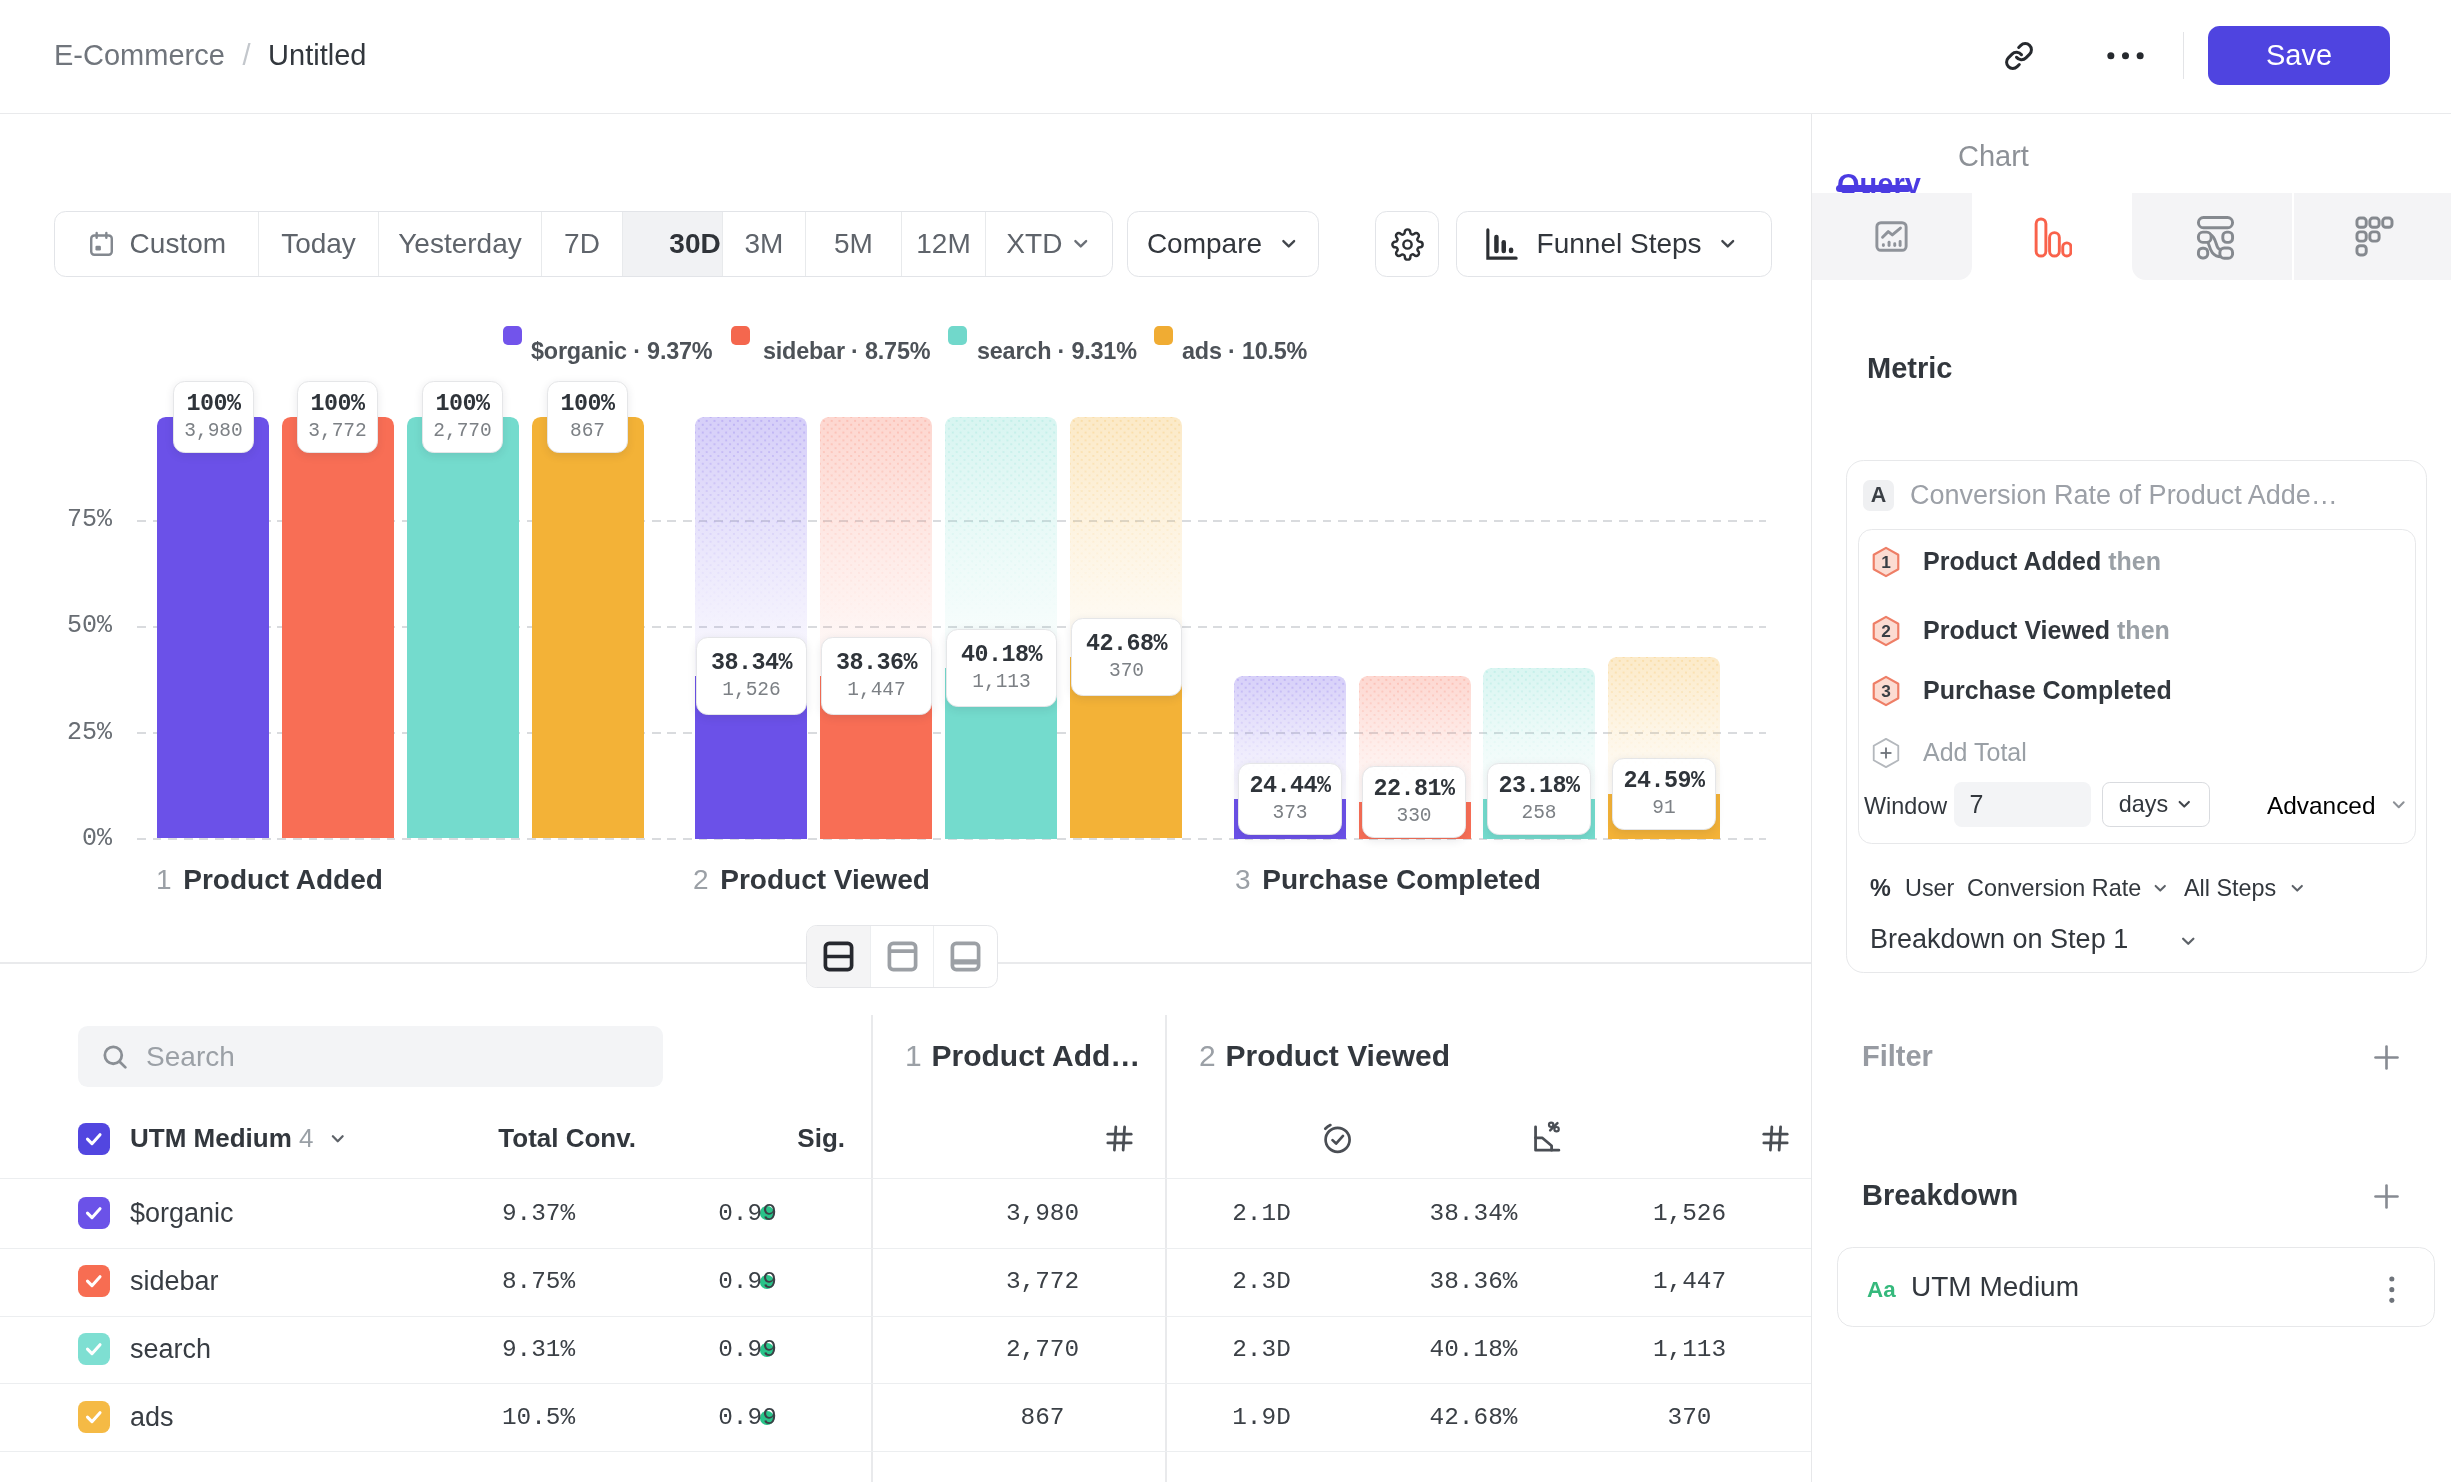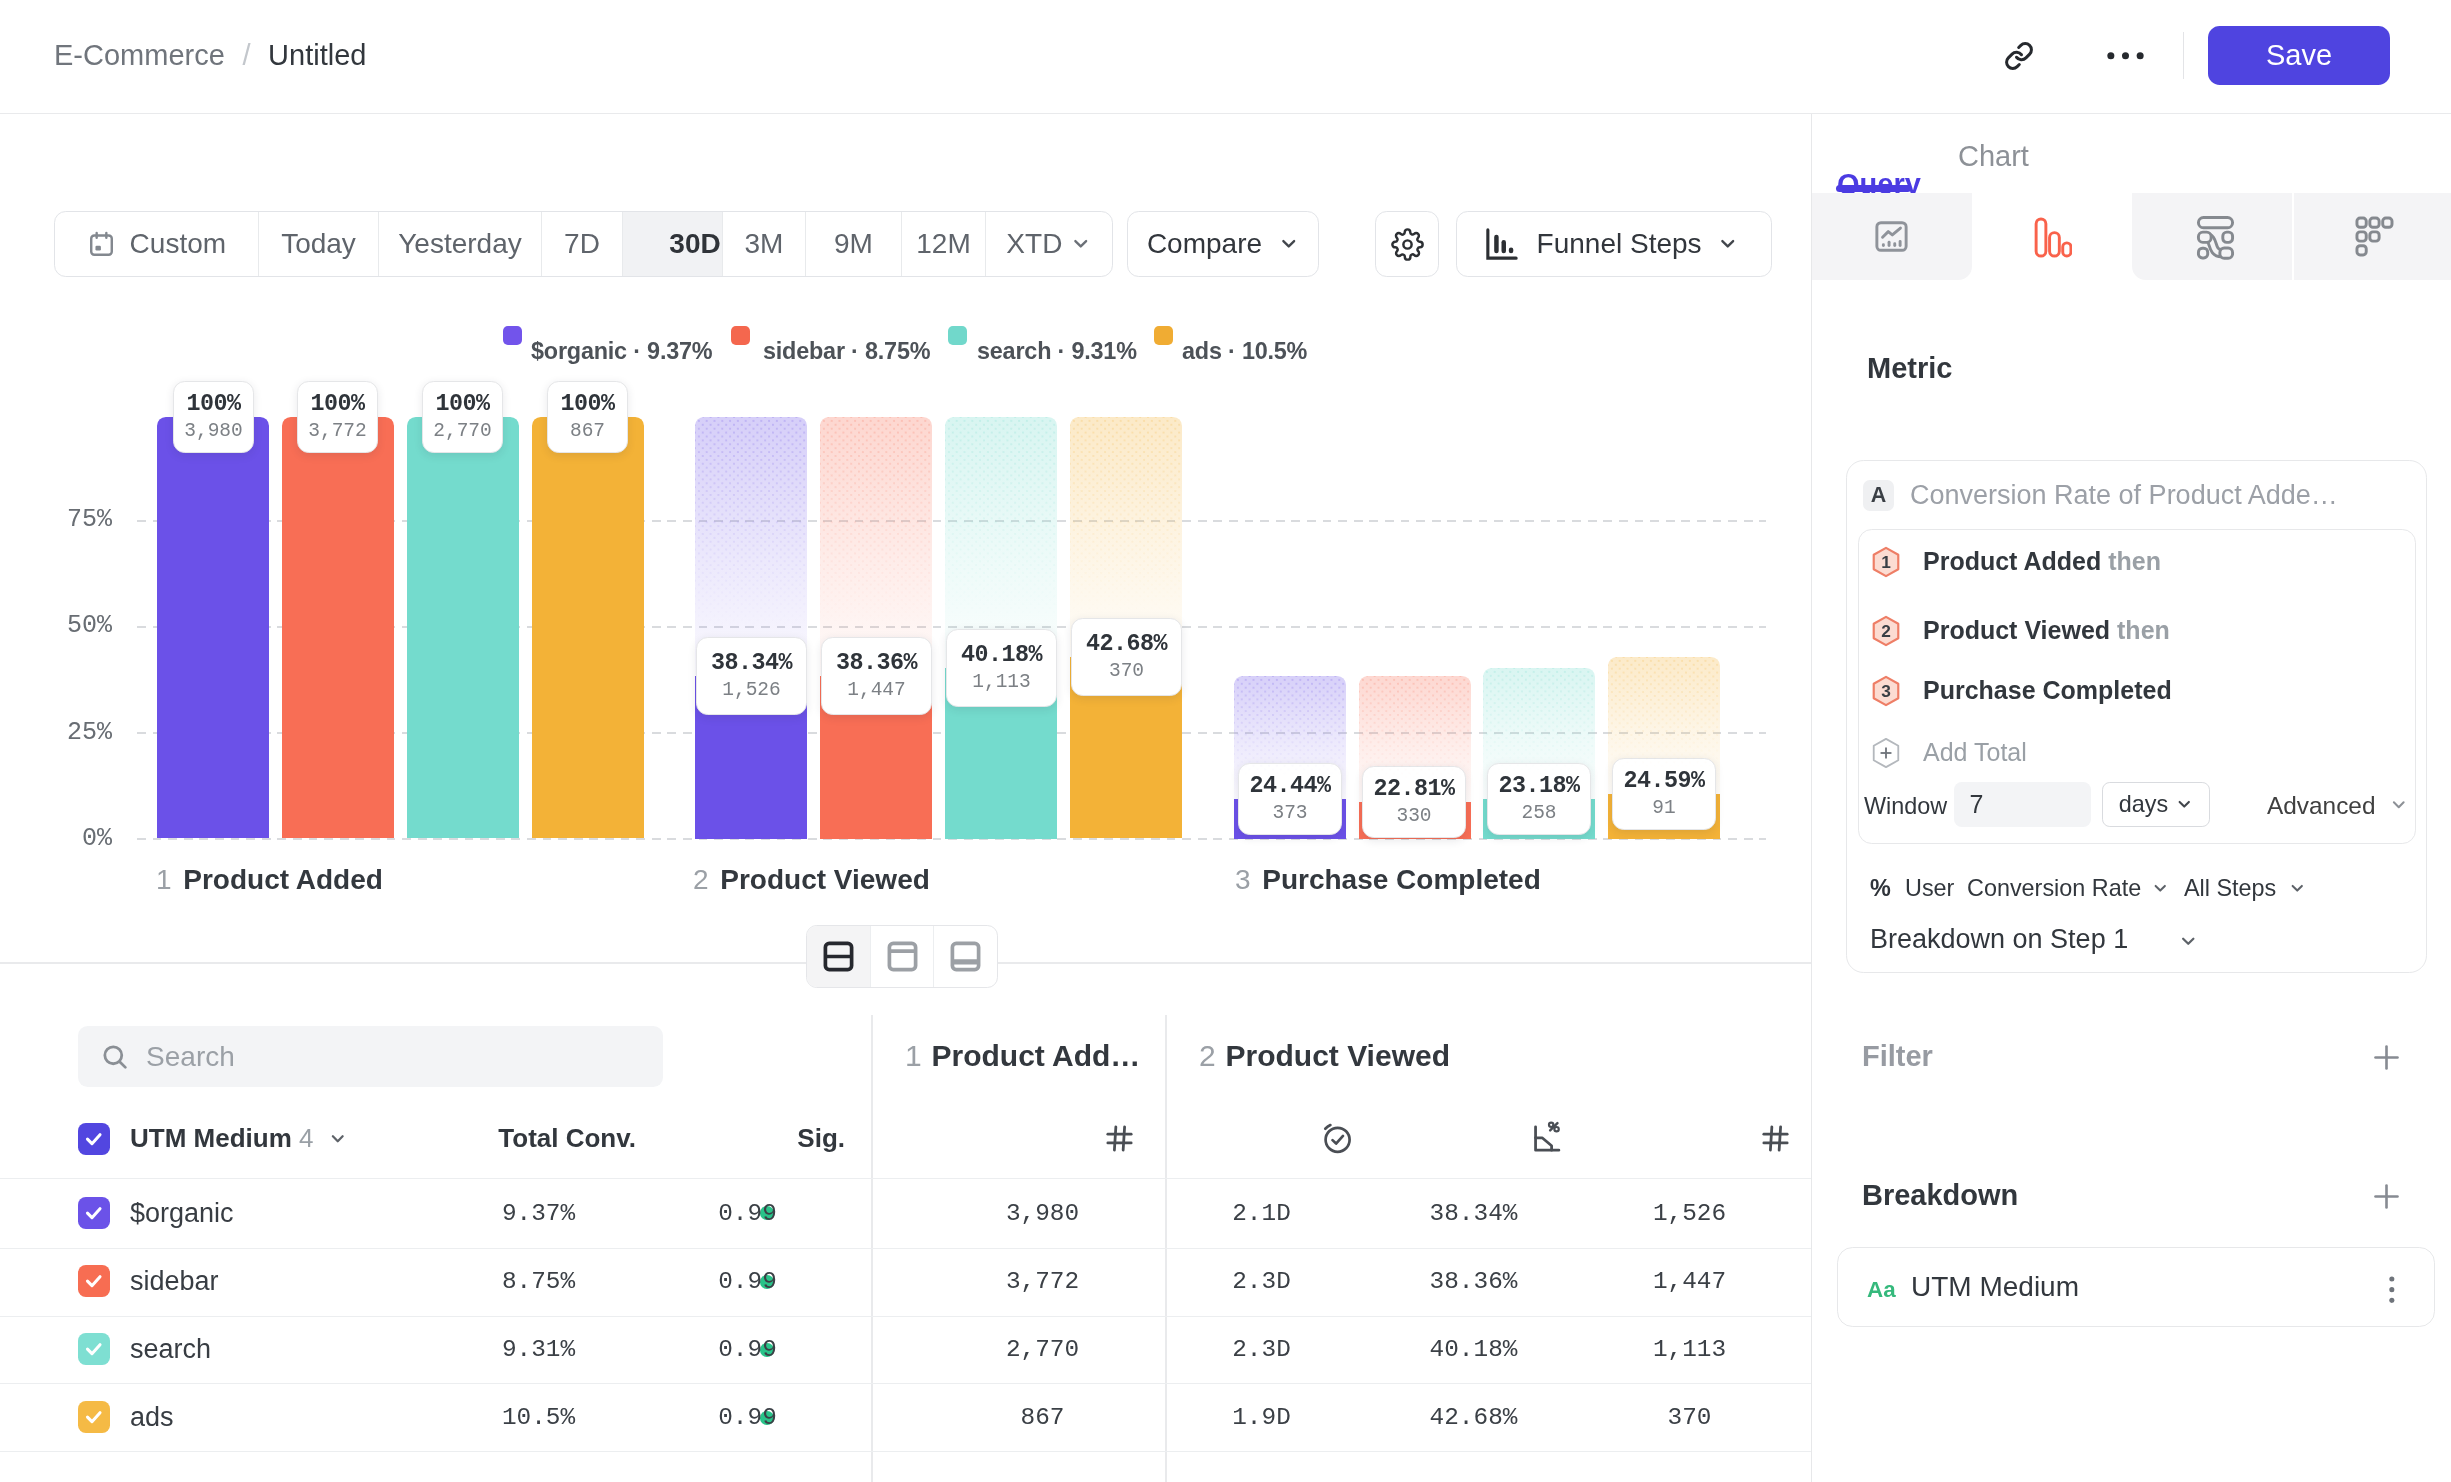--- a/index.html
+++ b/index.html
@@ -90,21 +90,21 @@
         <line x1="16" y1="2.5" x2="16" y2="6.5"></line>
         <rect x="7" y="13" width="4.5" height="4" rx="1" fill="#83888f" stroke="none"></rect>
       </svg>
     Custom
   </div>
   <div class="seg" style="width:120px">Today</div>
   <div class="seg" style="width:163px">Yesterday</div>
   <div class="seg" style="width:81px">7D</div>
   <div class="seg sel" style="width:100px">30D</div>
   <div class="seg" style="width:83px">3M</div>
-  <div class="seg" style="width:96px">9M</div>
+  <div class="seg" style="width:96px">5M</div>
   <div class="seg" style="width:84px">12M</div>
   <div class="seg" style="width:126px">XTD&nbsp;<svg width="21.5" height="21.5" viewBox="0 0 24 24" fill="none" stroke="#6b7077" stroke-width="2.6" stroke-linecap="round" stroke-linejoin="round">
         <polyline points="6 9 12 15 18 9"></polyline>
       </svg></div>
 </div>
 <div class="btn" style="left:1127px;width:192px;justify-content:center">Compare&nbsp;&nbsp;<svg width="21.5" height="21.5" viewBox="0 0 24 24" fill="none" stroke="#42464c" stroke-width="2.6" stroke-linecap="round" stroke-linejoin="round">
       <polyline points="6 9 12 15 18 9"></polyline>
     </svg></div>
 <div class="btn" style="left:1375px;width:64px;justify-content:center">
   <svg width="33" height="33" viewBox="0 0 24 24" fill="none" stroke="#2c2f33" stroke-width="1.8" stroke-linecap="round" stroke-linejoin="round">
@@ -419,21 +419,21 @@
         <polygon points="16.5,2 30,9.5 30,25.5 16.5,33 3,25.5 3,9.5" fill="none" stroke="#b4b8bd" stroke-width="2" stroke-linejoin="round"></polygon>
         <line x1="16.5" y1="11.5" x2="16.5" y2="23.5" stroke="#6e737a" stroke-width="2"></line>
         <line x1="10.5" y1="17.5" x2="22.5" y2="17.5" stroke="#6e737a" stroke-width="2"></line>
       </svg>
 <div class="stext gray" style="left:111px;top:624px">Add Total</div>
 <div class="abs" style="left:52px;top:679px;font-size:23.4px;color:#32373d">Window</div>
 <div class="abs" style="left:142px;top:668px;width:137px;height:45px;background:#f3f4f6;border-radius:7.8px;font-size:25px;color:#32373d;display:flex;align-items:center;padding-left:15.6px">7</div>
 <div class="abs" style="left:290px;top:668px;width:108px;height:45px;border:1.5px solid #d9dbdf;border-radius:7.8px;font-size:23.4px;color:#32373d;display:flex;align-items:center;justify-content:center">days&nbsp;<svg width="18.5" height="18.5" viewBox="0 0 24 24" fill="none" stroke="#42464c" stroke-width="2.7" stroke-linecap="round" stroke-linejoin="round">
           <polyline points="6 9 12 15 18 9"></polyline>
         </svg></div>
-<div class="abs" style="left:455px;top:678px;font-size:24.4px;color:#404040">Advanced&nbsp;&nbsp;<svg width="19.5" height="19.5" viewBox="0 0 24 24" fill="none" stroke="#8d9197" stroke-width="2.5" stroke-linecap="round" stroke-linejoin="round">
+<div class="abs" style="left:455px;top:678px;font-size:24.4px;color:#000000">Advanced&nbsp;&nbsp;<svg width="19.5" height="19.5" viewBox="0 0 24 24" fill="none" stroke="#8d9197" stroke-width="2.5" stroke-linecap="round" stroke-linejoin="round">
           <polyline points="6 9 12 15 18 9"></polyline>
         </svg></div>
 <div class="abs" style="left:58px;top:761px;font-size:23.4px;color:#2f343a;font-weight:bold">%</div>
       <div class="abs" style="left:93px;top:761px;font-size:23.4px;color:#32373d;font-weight:500">User</div>
       <div class="abs" style="left:155px;top:761px;font-size:23.4px;color:#32373d;font-weight:500">Conversion Rate</div>
       <svg class="abs" style="left:339px;top:765px" width="18.5" height="18.5" viewBox="0 0 24 24" fill="none" stroke="#5d6268" stroke-width="2.6" stroke-linecap="round" stroke-linejoin="round">
         <polyline points="6 9 12 15 18 9"></polyline>
       </svg>
       <div class="abs" style="left:372px;top:761px;font-size:23.4px;color:#32373d;font-weight:500">All Steps</div>
       <svg class="abs" style="left:476px;top:765px" width="18.5" height="18.5" viewBox="0 0 24 24" fill="none" stroke="#5d6268" stroke-width="2.6" stroke-linecap="round" stroke-linejoin="round">

